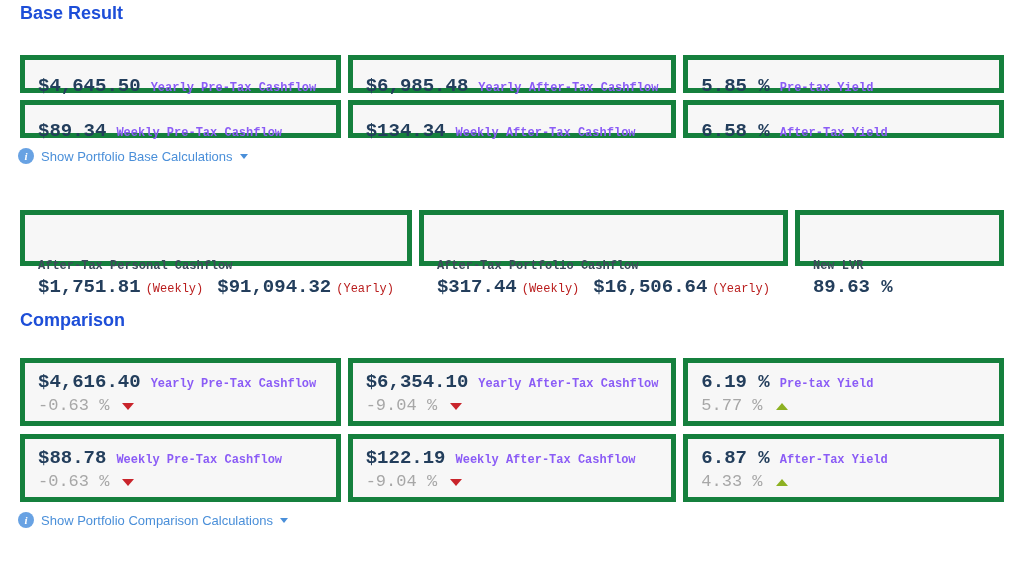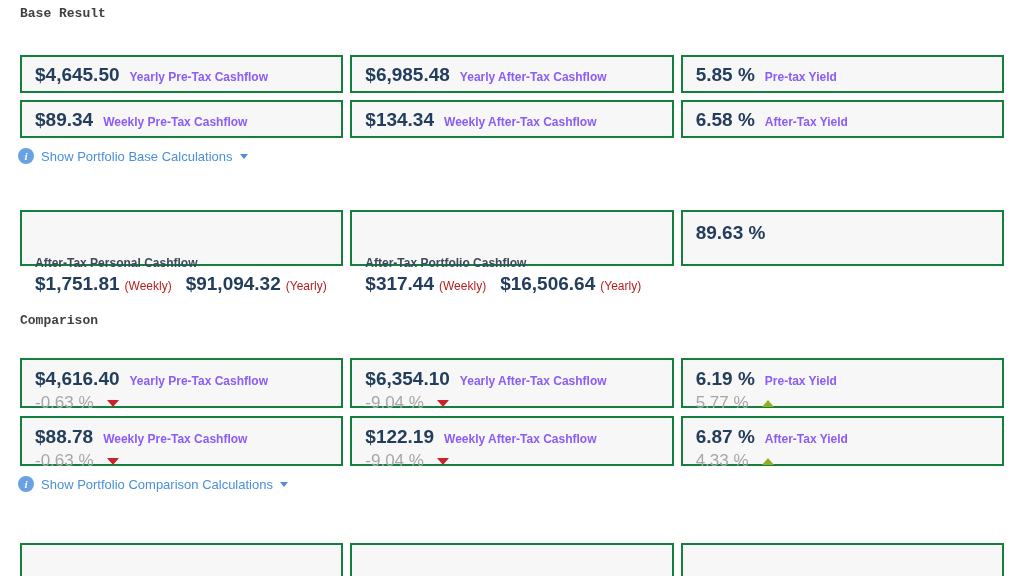--- a/index.html
+++ b/index.html
@@ -4,43 +4,43 @@
 <style>
   html, body { margin:0; padding:0; }
   body {
     width:1024px; height:576px; overflow:hidden;
     background:#ffffff;
     font-family:"Liberation Sans", sans-serif;
     -webkit-font-smoothing:antialiased;
   }
   .section-title {
     margin:0 20px;
-    font-size:13px; font-weight:bold; color:#404040;
+    font-size:18px; font-weight:bold; color:#1d4ed8;
     line-height:15px;
-    font-family:Liberation Mono, monospace;
   }
   #title-base { padding-top:6px; }
   #title-comparison { margin-top:47px; }
 
   .grid {
     display:grid;
     grid-template-columns:repeat(3, 1fr);
     gap:7px;
     margin:0 20px;
   }
   #grid-base { margin-top:34px; }
   #grid-summary { margin-top:46px; }
   #grid-comparison { margin-top:30px; gap:8px 7px; }
   #grid-bottom { margin-top:51px; }
 
   .card {
     background:#f7f7f7;
-    border:2px solid #15803d;
+    border:5px solid #15803d;
     box-sizing:border-box;
-    padding:0 13px;
+    padding:8px 13px;
+    font-family:Liberation Mono, monospace;
   }
   .metric {
     height:38px;
     display:flex; align-items:baseline;
   }
   .value {
     font-size:19px; font-weight:bold; color:#233e5c;
     line-height:36px; white-space:nowrap;
   }
   .metric-label {
@@ -70,21 +70,21 @@
     border-top:5px solid #4a8fd9;
   }
 
   .summary { height:56px; padding-top:8px; }
   .sum-title { font-size:12px; font-weight:bold; color:#3d4a5b; line-height:15px;margin-top:36px; }
   .sum-values { display:flex; align-items:baseline; margin-top:2px; }
   .sum-values .value { line-height:22px; }
   .suffix { font-size:12px; color:#b91c1c; margin-left:5px; white-space:nowrap; }
   .spaced { margin-left:14px; }
 
-  .compare { height:50px; padding-top:7px; }
+  .compare { height:68px; padding-top:7px; }
   .compare .line1 { display:flex; align-items:baseline; }
   .compare .line1 .value { line-height:24px; }
   .compare .line2 { display:flex; align-items:center; margin-top:1px; }
   .change { font-size:17px; color:#a7a7a7; line-height:22px; }
   .tri { display:inline-block; width:0; height:0; margin-left:13px; }
   .tri.down {
     border-left:6px solid transparent;
     border-right:6px solid transparent;
     border-top:7px solid #c9242b;
   }
@@ -149,20 +149,21 @@
     <div class="card summary">
       <div class="sum-title">After-Tax Portfolio Cashflow</div>
       <div class="sum-values">
         <span class="value">$317.44</span>
         <span class="suffix">(Weekly)</span>
         <span class="value spaced">$16,506.64</span>
         <span class="suffix">(Yearly)</span>
       </div>
     </div>
     <div class="card summary">
+      <div class="sum-title">New LVR</div>
       <div class="sum-values">
         <span class="value">89.63 %</span>
       </div>
     </div>
   </div>
 
   <div class="section-title" id="title-comparison">Comparison</div>
 
   <div class="grid" id="grid-comparison">
     <div class="card compare">

